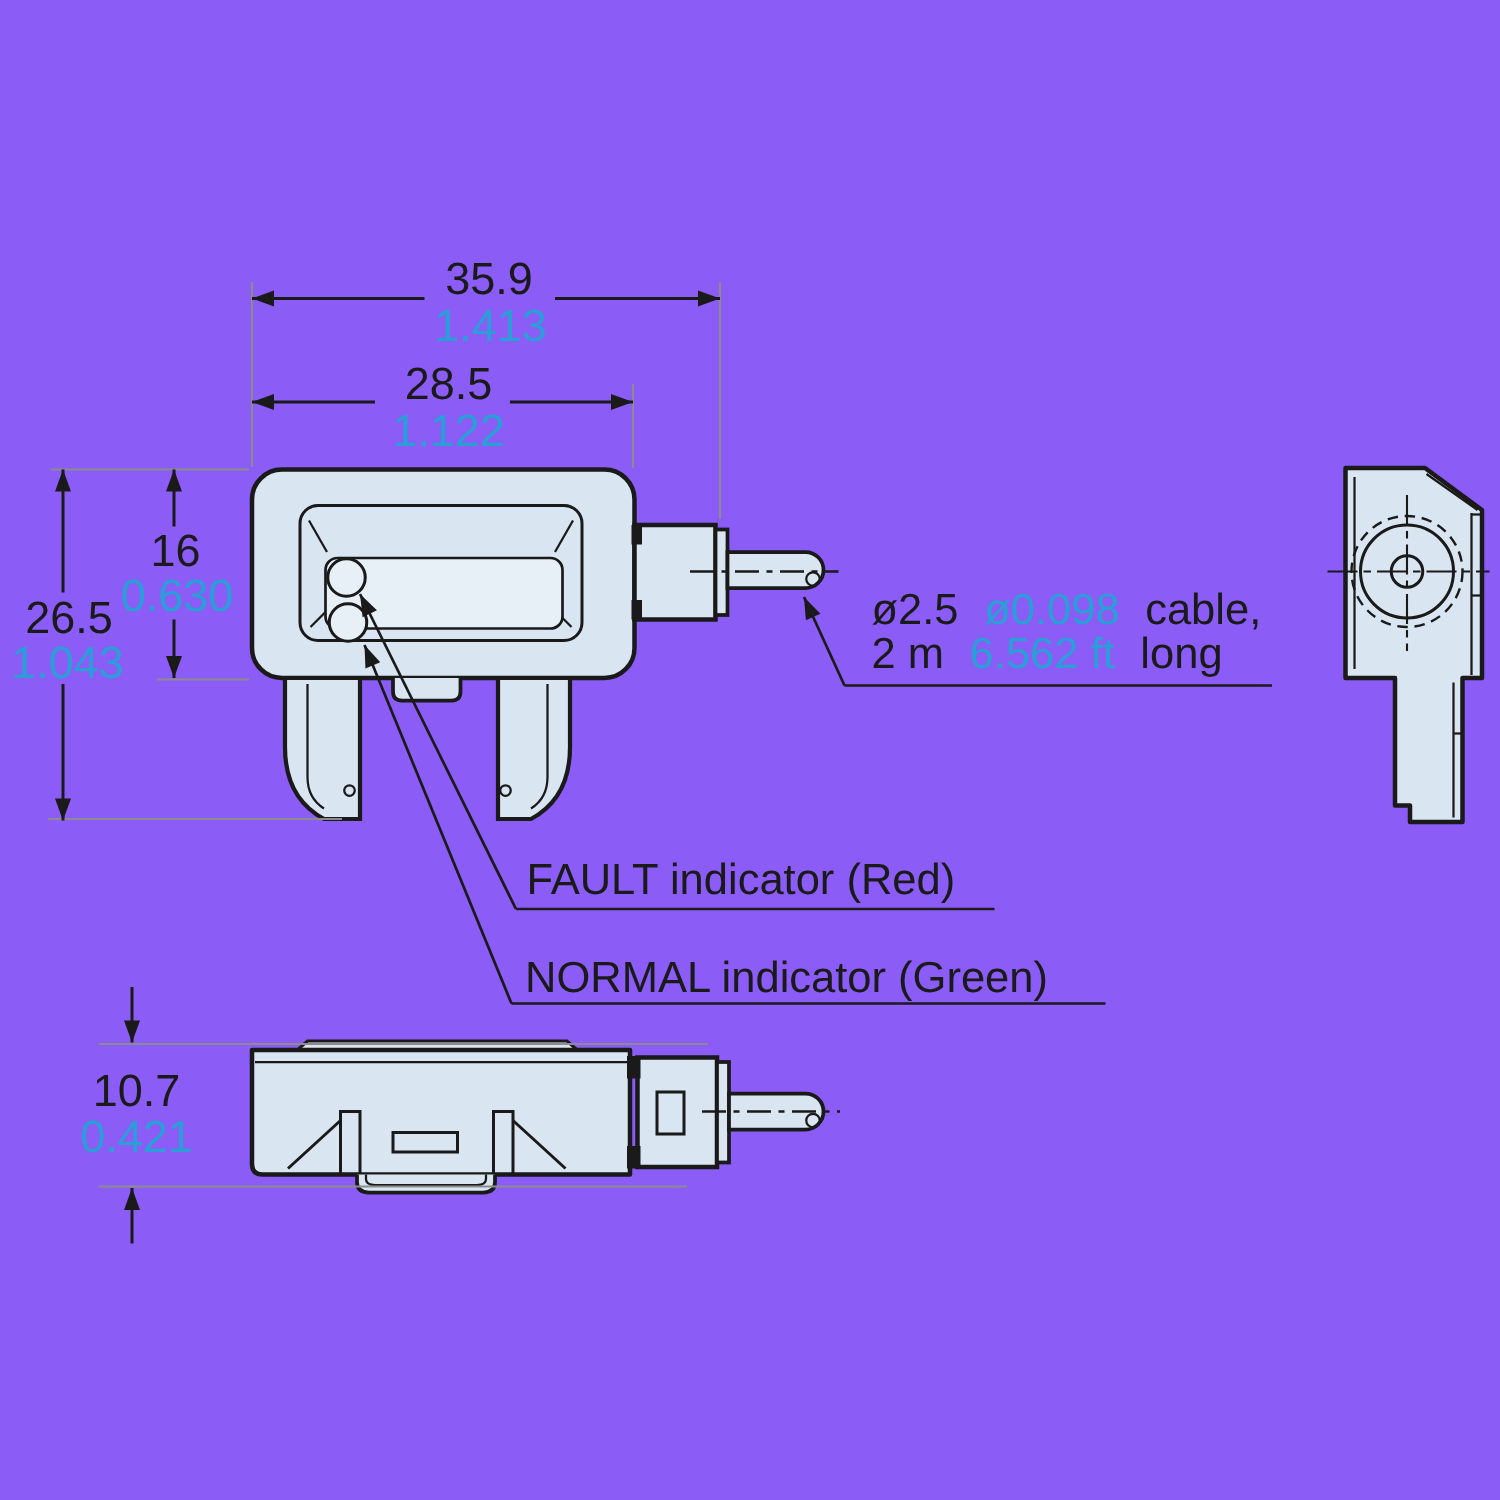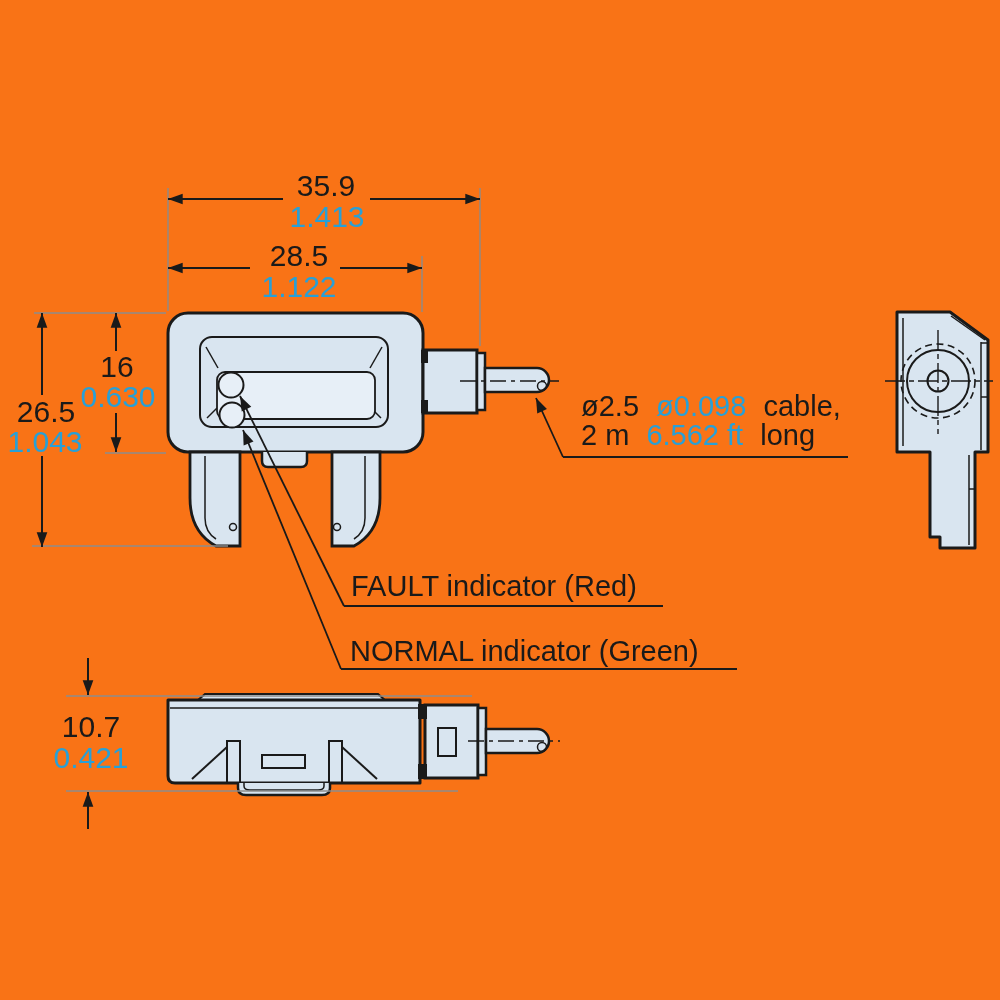--- a/index.html
+++ b/index.html
@@ -1,16 +1,16 @@
 <!DOCTYPE html>
 <html><head>
 <meta charset="utf-8">
 <style>
   html,body{margin:0;padding:0;background:#ffffff;}
-  .page{position:relative;width:1000px;height:1000px;background:#f97316;overflow:hidden;}
+  .page{position:relative;width:1000px;height:1000px;background:#8b5cf6;overflow:hidden;}
   svg{display:block;}
   .t{font-family:"Liberation Sans", sans-serif;}
   .dim{font-size:30px;}
   .lbl{font-size:29px;}
   .black{fill:#1a1a1a;}
   .blue{fill:#28a0d7;}
   .outline{stroke:#1a1a1a;fill:none;}
 </style>
 </head>
 <body>

